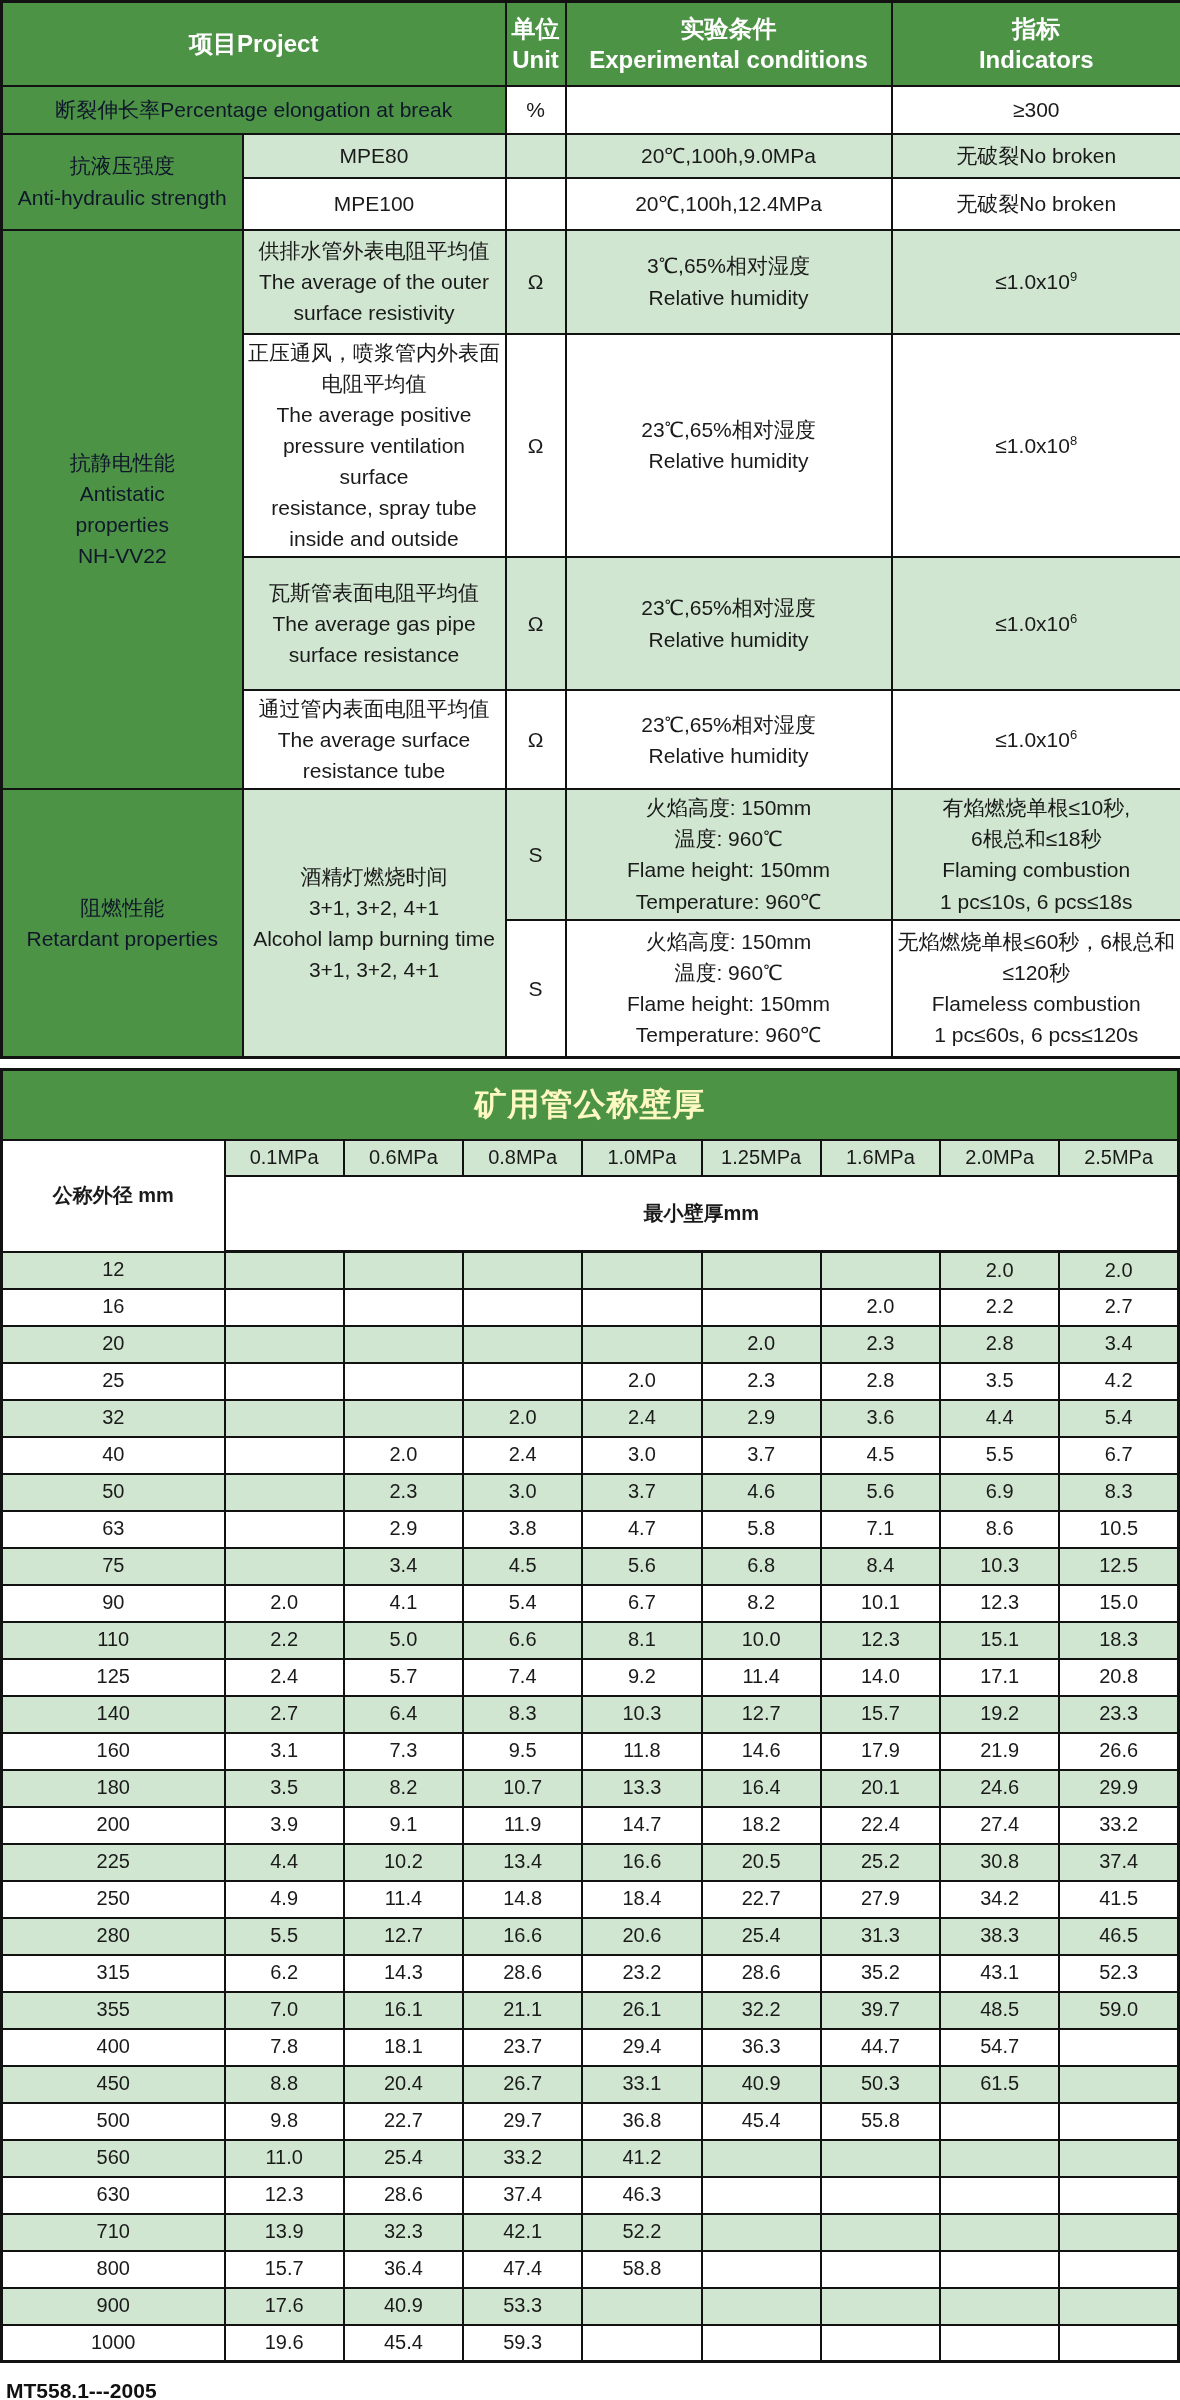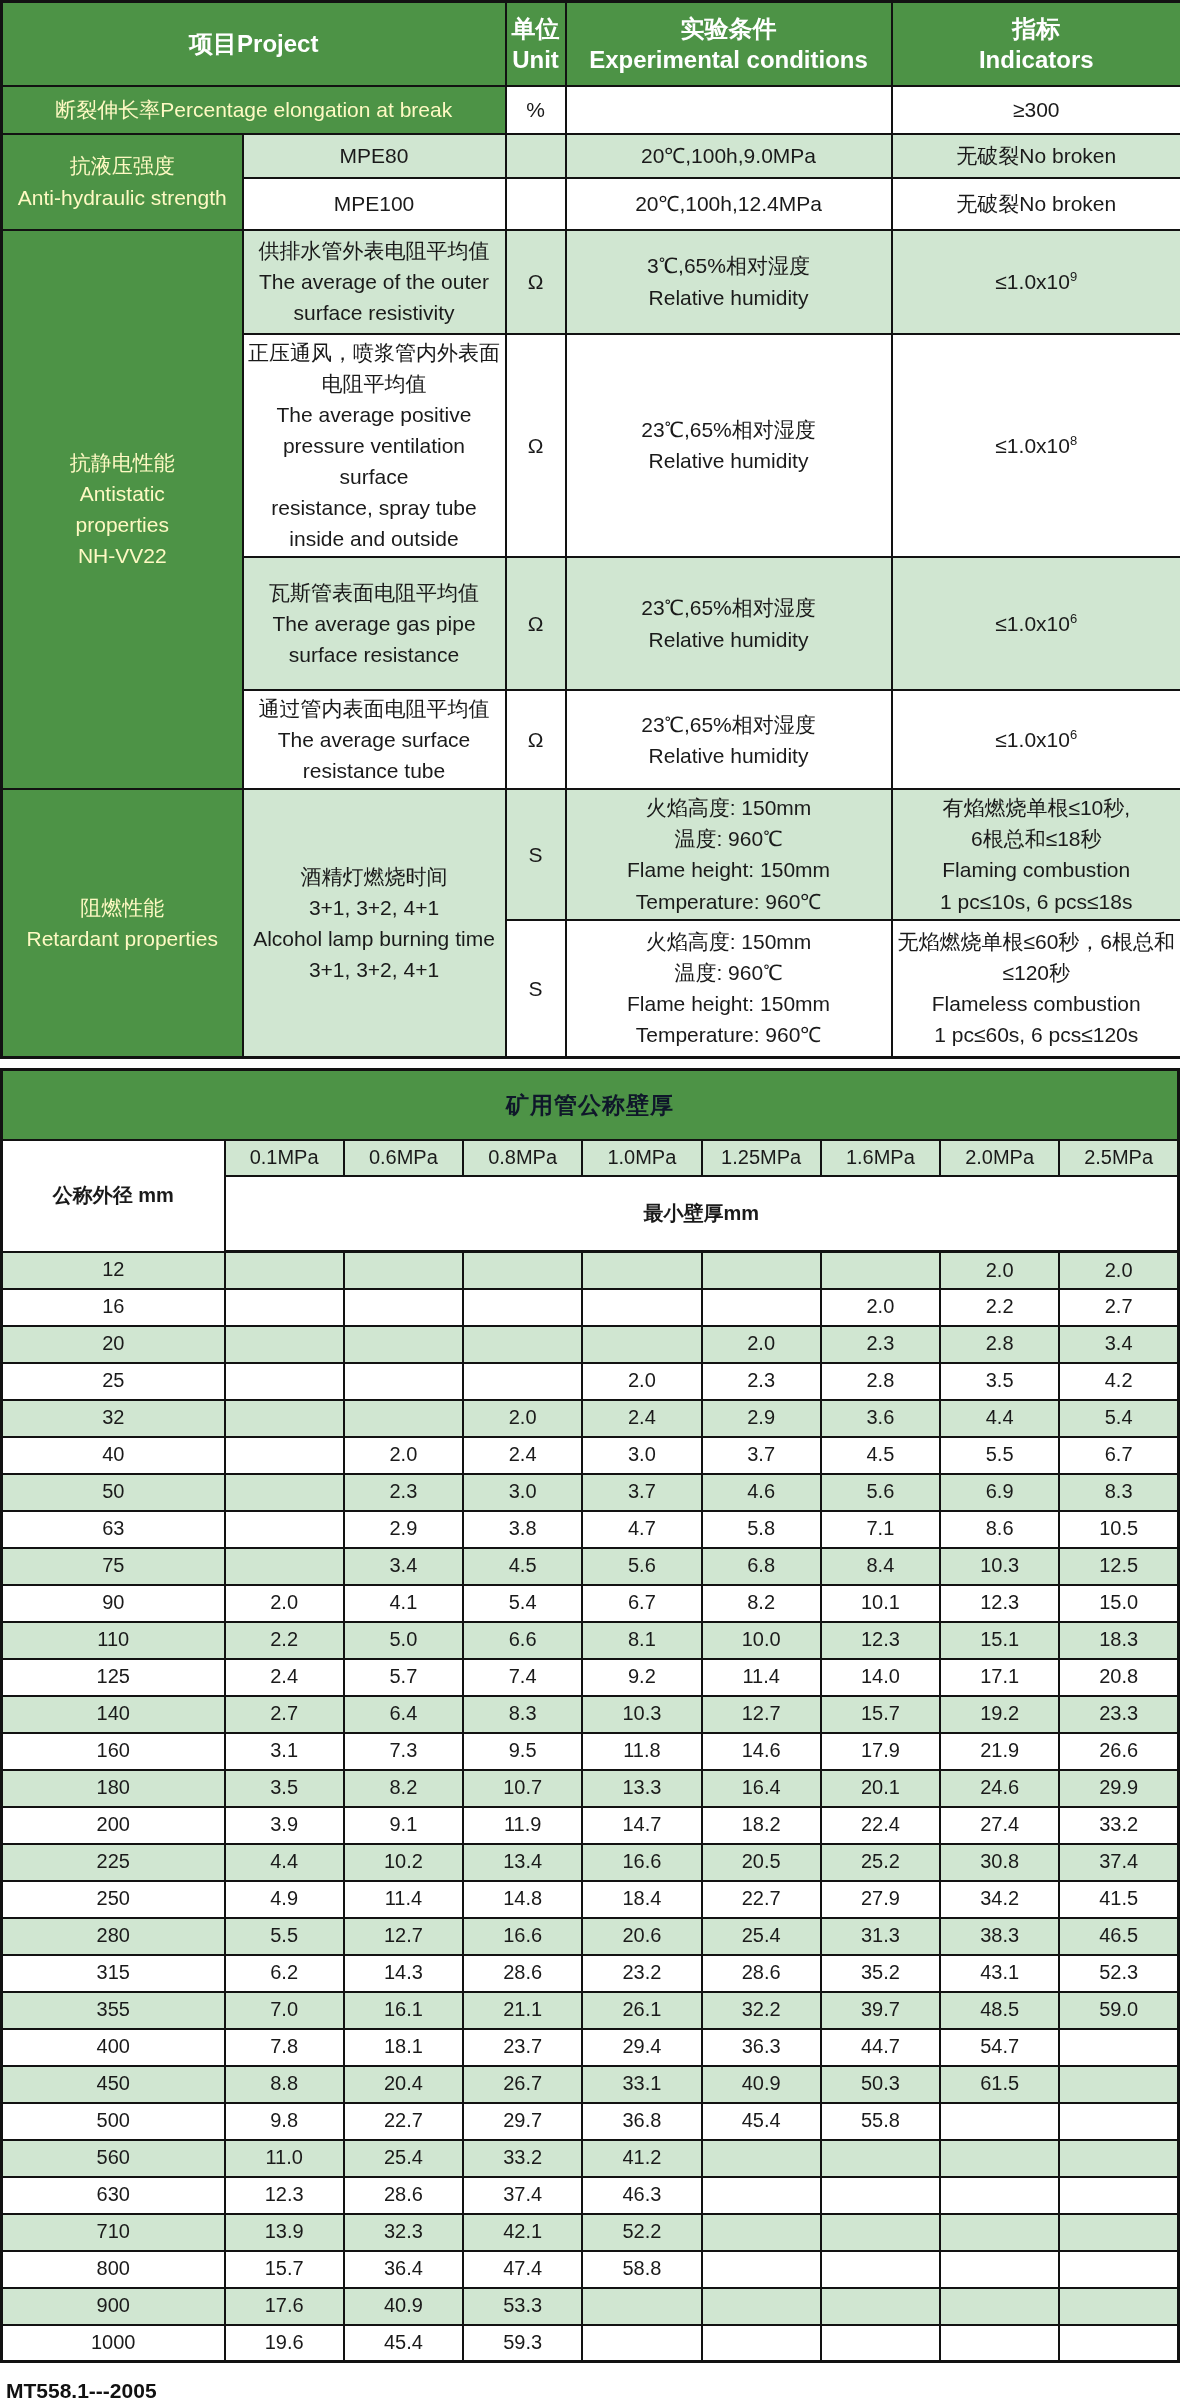--- a/index.html
+++ b/index.html
@@ -18,34 +18,34 @@
     border:2px solid var(--border-c);
     text-align:center;vertical-align:middle;
     white-space:pre-line;
     padding:2px 4px;
     font-size:21px;line-height:1.48;font-weight:normal;
     overflow:hidden;
   }
   .spec-table,.wall-table{border:3px solid var(--border-c);}
 
   
-  td.c-green,th.c-green{background:var(--dark-green);color:#fef9c3;}
+  td.c-green,th.c-green{background:var(--dark-green);color:#0f172a;}
   td.c-tint{background:var(--light-green);}
   td.c-white{background:#fff;}
 
   .spec-table thead th{
     background:var(--dark-green);color:#fff;
     font-weight:bold;font-size:24px;line-height:1.3;
   }
   sup{font-size:13px;line-height:0;vertical-align:super;}
 
   
   .wall-table .title-cell{
-    background:var(--dark-green);color:#0f172a;
-    font-weight:bold;font-size:23px;letter-spacing:1px;
+    background:var(--dark-green);color:#fef9c3;
+    font-weight:bold;font-size:32px;letter-spacing:1px;
   }
   .wall-table td{font-size:20px;}
   .wall-table .dn-head{font-weight:bold;background:#fff;margin-top:22px;}
   .wall-table .minwall-cell{font-weight:bold;background:#fff;border-bottom-width:3px;}
   .wall-table .press-cell{background:var(--light-green);margin-left:45px;}
   .wall-table tbody tr{height:37px;}
   .wall-table tbody tr.tint td{background:var(--light-green);}
   .wall-table tbody tr.plain td{background:#fff;}
 
   .gap{height:9px;}

